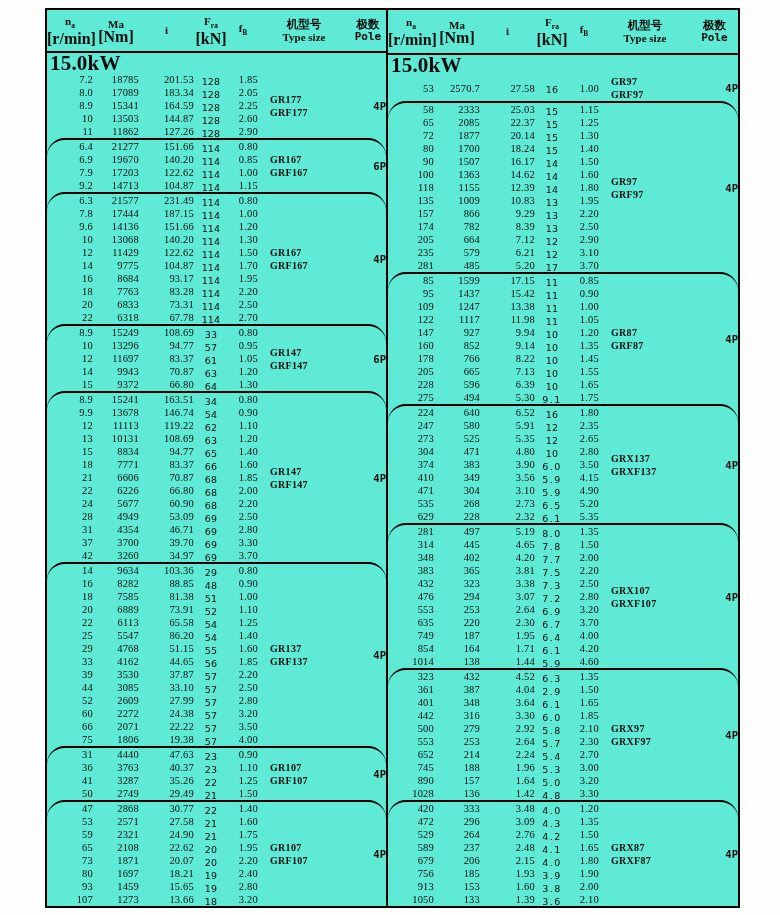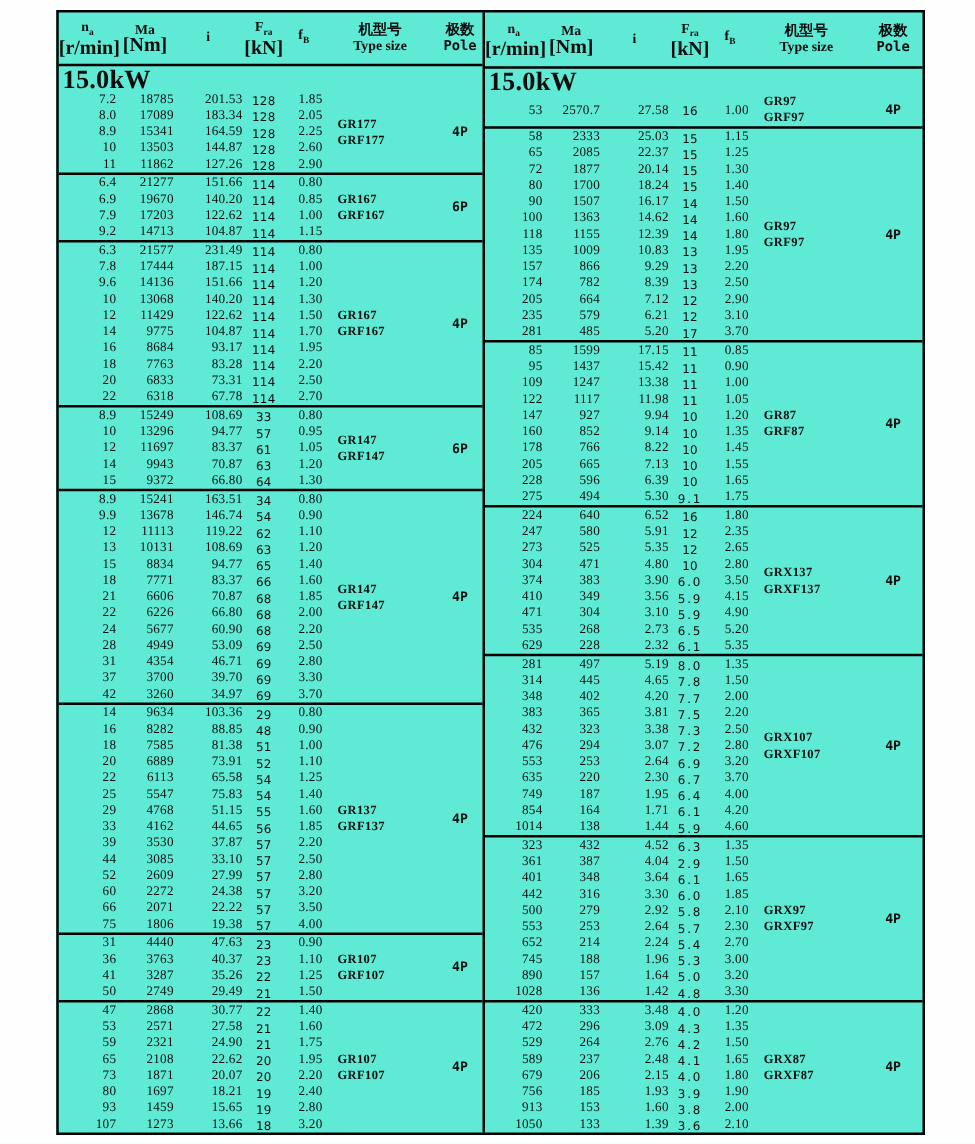--- a/index.html
+++ b/index.html
@@ -19,29 +19,29 @@
   .hcell .zh { font-size:11.5px; font-family:Liberation Serif, serif; font-weight:bold;text-align:center; }
   .pole-hdr .en { font-family:"DejaVu Sans Mono", monospace; font-size:11px; }
 
   
   .power { height:20px; font-weight:bold; font-size:21px; line-height:20px;
     padding-left:3px; letter-spacing:0.2px; }
 
   
   .groups { flex:1; display:flex; flex-direction:column; }
   .group { display:grid; grid-template-columns:211px 92px 1fr; align-items:center; }
-  .group + .group { border-top:2px solid #000; }
+  .group + .group { border-top:2px solid #000;border-radius:18px; }
   .row { display:grid; grid-template-columns:46px 46px 55px 34px 30px; height:13px; }
   .cell { font-size:10.5px; line-height:13px; text-align:right; letter-spacing:0.2px; }
   .c-fra { text-align:center; font-family:"DejaVu Sans", sans-serif; font-size:9.5px;
     position:relative; top:1.5px; }
   .c-fra.sp { letter-spacing:1.5px; }
   .typecol { padding-left:12px; font-weight:bold; font-size:10px; line-height:13px;
     letter-spacing:0.3px; }
-  .polecol { text-align:center; font-family:"DejaVu Sans Mono", monospace;
+  .polecol { text-align:right; font-family:"DejaVu Sans Mono", monospace;
     font-weight:bold; font-size:10.5px; }
 </style>
 </head>
 <body>
 
 <div class="frame">
 
   <div class="half left">
     <div class="hdr">
       <div class="hcell">
@@ -410,21 +410,21 @@
             <div class="row">
               <div class="cell c-na">22</div>
               <div class="cell c-ma">6113</div>
               <div class="cell c-i">65.58</div>
               <div class="cell c-fra">54</div>
               <div class="cell c-fb">1.25</div>
             </div>
             <div class="row">
               <div class="cell c-na">25</div>
               <div class="cell c-ma">5547</div>
-              <div class="cell c-i">75.83</div>
+              <div class="cell c-i">86.20</div>
               <div class="cell c-fra">54</div>
               <div class="cell c-fb">1.40</div>
             </div>
             <div class="row">
               <div class="cell c-na">29</div>
               <div class="cell c-ma">4768</div>
               <div class="cell c-i">51.15</div>
               <div class="cell c-fra">55</div>
               <div class="cell c-fb">1.60</div>
             </div>

